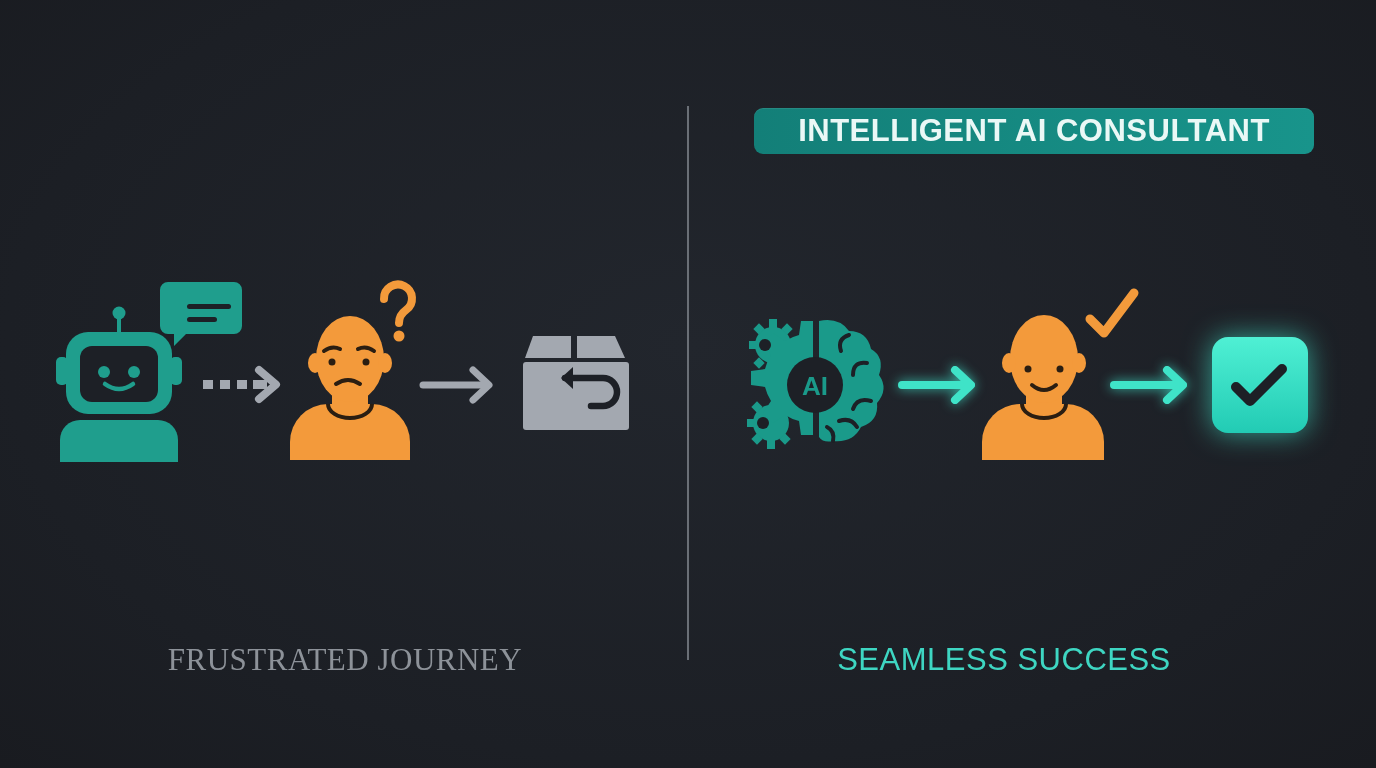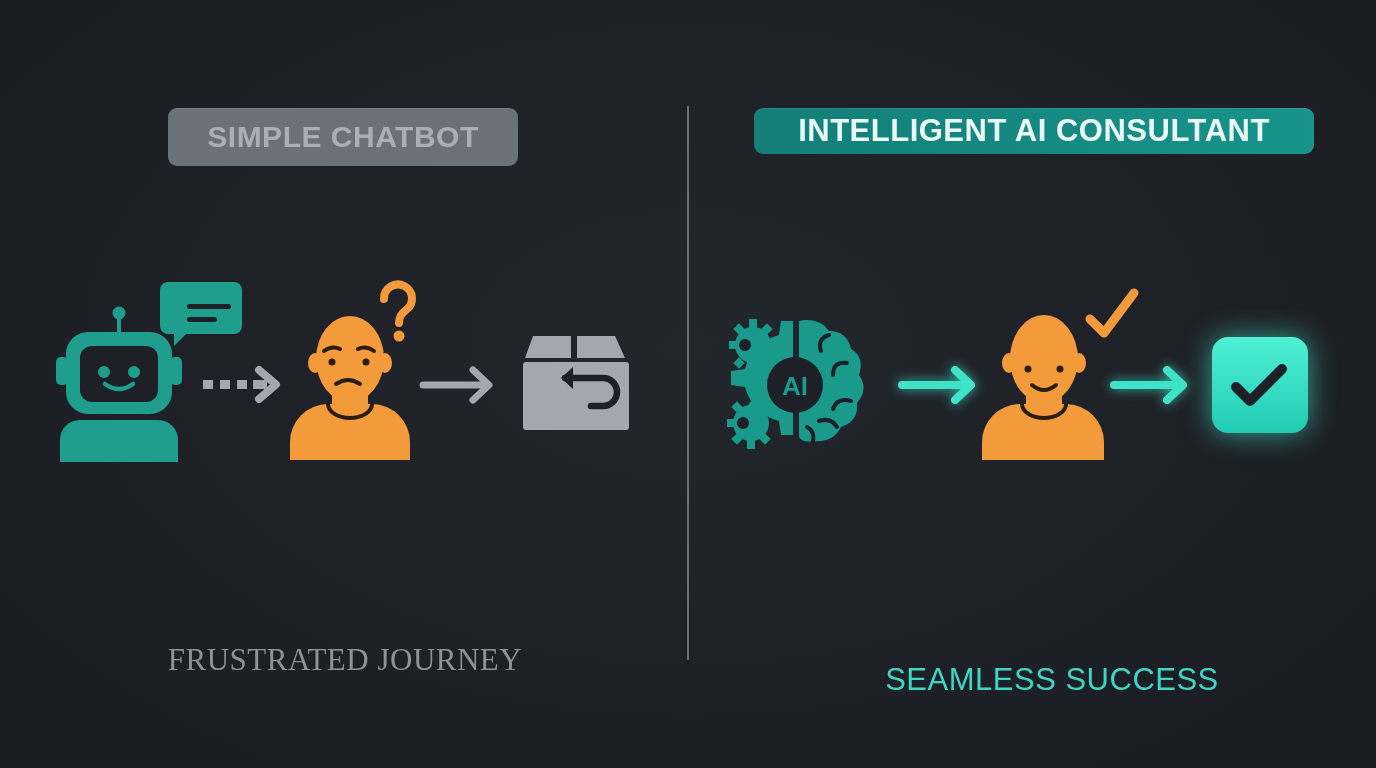--- a/index.html
+++ b/index.html
@@ -52,35 +52,32 @@
     }
 
     .caption {
       position: absolute;
       font-size: 31px;
       letter-spacing: 0.5px;
       white-space: nowrap;
       text-align: center;
     }
     .caption-left  { left: 130px; top: 642px; width: 430px; color: #8d9299; font-family: Liberation Serif, serif; }
-    .caption-right { left: 852px; top: 642px; width: 400px; color: #3ed6c2; margin-top: 20px; }
+    .caption-right { left: 804px; top: 642px; width: 400px; color: #3ed6c2; }
 
     .icon svg { display: block; overflow: visible; }
 
     .glow-arrow { filter: drop-shadow(0 0 6px rgba(64,230,205,0.75)); }
     .glow-box   { filter: drop-shadow(0 0 14px rgba(64,230,205,0.65)); }
   </style>
 </head>
 <body>
 
 <div class="canvas">
 
-  <div class="badge badge-left">
-    <span>SIMPLE CHATBOT</span>
-  </div>
 
   <div class="abs icon" style="left:58px; top:280px;">
     <svg width="185" height="182" viewBox="0 0 185 182">
 
       <path d="M110 2 h66 a8 8 0 0 1 8 8 v36 a8 8 0 0 1 -8 8 h-48 l-12 12 v-12 h-6 a8 8 0 0 1 -8 -8 v-36 a8 8 0 0 1 8 -8 z" fill="#1f9e8d"></path>
       <rect x="129" y="24" width="44" height="5" rx="2.5" fill="#1d2026"></rect>
       <rect x="129" y="37" width="30" height="5" rx="2.5" fill="#1d2026"></rect>
 
       <circle cx="61" cy="33" r="6.5" fill="#1f9e8d"></circle>
       <rect x="59" y="36" width="4" height="16" fill="#1f9e8d"></rect>
@@ -151,21 +148,21 @@
   </div>
 
   <div class="caption caption-left">FRUSTRATED JOURNEY</div>
 
   <div class="divider"></div>
 
   <div class="badge badge-right">
     <span>INTELLIGENT AI CONSULTANT</span>
   </div>
 
-  <div class="abs icon" style="left:725px; top:313px;">
+  <div class="abs icon" style="left:745px; top:313px;">
     <svg width="140" height="142" viewBox="0 0 140 142">
       <g fill="#1a9a8a">
 
         <circle cx="28" cy="32" r="18"></circle>
         <rect x="24" y="6" width="8" height="10"></rect>
         <rect x="4" y="28" width="10" height="8"></rect>
         <rect x="10" y="12" width="8" height="8" transform="rotate(45 14 16)"></rect>
         <rect x="38" y="12" width="8" height="8" transform="rotate(45 42 16)"></rect>
         <rect x="10" y="46" width="8" height="8" transform="rotate(45 14 50)"></rect>
         <circle cx="26" cy="110" r="18"></circle>

